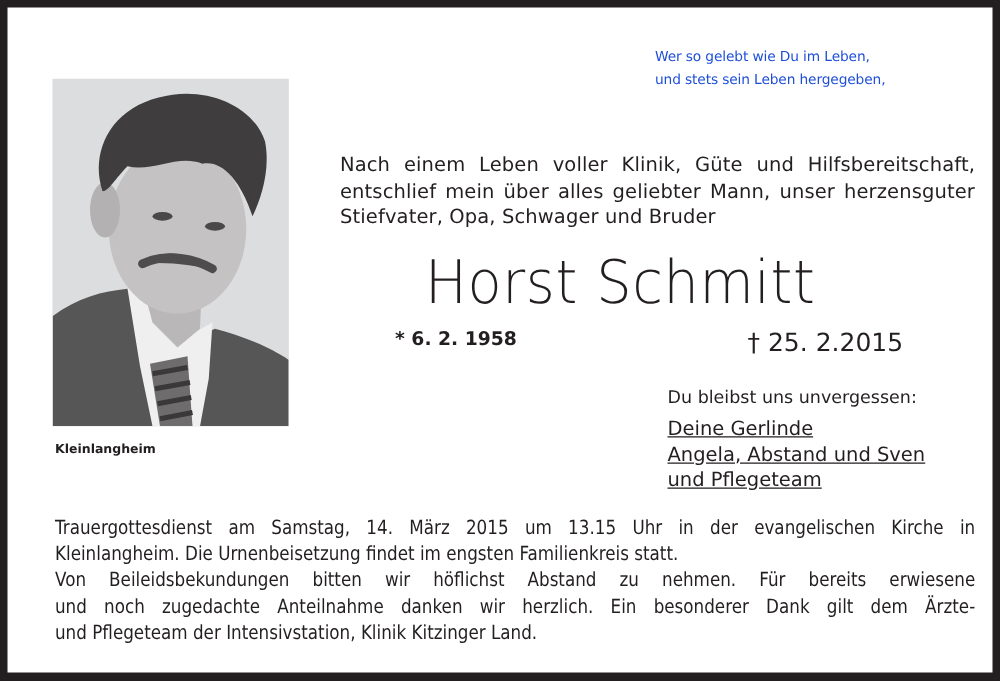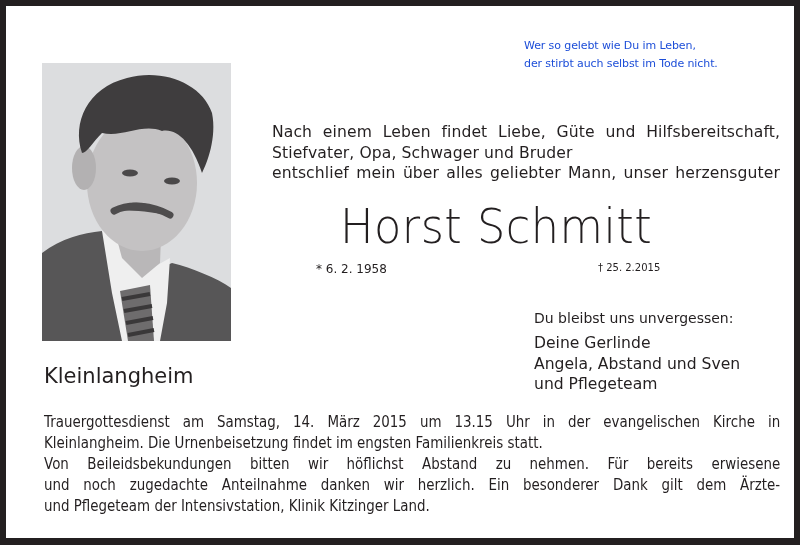--- a/index.html
+++ b/index.html
@@ -5,26 +5,26 @@
   html, body { margin: 0; padding: 0; background: #ffffff; }
   body { width: 800px; height: 545px; overflow: hidden; font-family: "DejaVu Sans", sans-serif; color: #231f20; }
   .frame { position: absolute; left: 0; top: 0; width: 800px; height: 545px; box-sizing: border-box; border: 6px solid #231f20; border-right-width: 6px; border-bottom-width: 7px; background: #fff; }
   .abs { position: absolute; white-space: nowrap; }
   .photo { position: absolute; left: 42px; top: 63px; width: 189px; height: 278px; background: #dcdddf; overflow: hidden; }
   .poem { left: 524px; top: 37px; font-size: 11px; line-height: 17.5px; color: #1d4ed8; letter-spacing: -0.1px; }
   .intro { left: 272px; top: 122px; font-size: 15.6px; line-height: 20.5px; letter-spacing: 0.1px; }
   .intro .line { display: block; text-align: justify; text-align-last: justify; width: 508px; }
   .intro .line.last { text-align-last: left; }
   .name { left: 340px; top: 196px; font-size: 48px; line-height: 60px; font-weight: 300; letter-spacing: 0.5px; font-family: "DejaVu Sans", sans-serif; font-stretch: condensed; transform: scaleX(0.93); transform-origin: left top; }
-  .born { left: 316px; top: 262px; font-size: 12px; }
-  .died { left: 598px; top: 262px; font-size: 10px; }
+  .born { left: 316px; top: 262px; font-size: 15px; font-weight: bold; }
+  .died { left: 598px; top: 262px; font-size: 20px; }
   .mourn { left: 534px; top: 308px; font-size: 14px; line-height: 20px; }
-  .family { left: 534px; top: 333px; font-size: 15.6px; line-height: 20.5px; }
+  .family { left: 534px; top: 333px; font-size: 15.6px; line-height: 20.5px; text-decoration: underline; }
   .family span { display: block; }
-  .place { left: 44px; top: 364px; font-size: 21px; }
+  .place { left: 44px; top: 354px; font-size: 10px; font-weight: bold; }
   .notice { left: 44px; top: 412px; width: 736px; font-size: 15.6px; line-height: 21px; white-space: normal; transform: scaleX(0.86); transform-origin: left top; }
   .notice .line { display: block; text-align: justify; text-align-last: justify; width: 856px; white-space: nowrap; }
   .notice .line.left { text-align-last: left; }
 </style>
 </head>
 <body>
 
 <div class="frame"></div>
 
 <div class="photo">
@@ -49,27 +49,27 @@
     <ellipse cx="88" cy="110" rx="8" ry="3.5" fill="#4a4849"></ellipse>
     <ellipse cx="130" cy="118" rx="8" ry="3.5" fill="#4a4849"></ellipse>
 
     <path d="M72 148 C85 135 110 138 128 152 C112 150 95 146 72 148 Z" fill="#4e4c4d"></path>
     <path d="M72 148 C88 140 110 142 128 152" stroke="#4e4c4d" stroke-width="7" fill="none" stroke-linecap="round"></path>
   </svg>
 </div>
 
 <div class="abs poem">
   <div>Wer so gelebt wie Du im Leben,</div>
-  <div>der stirbt auch selbst im Tode nicht.</div>
+  <div>und stets sein Leben hergegeben,</div>
 </div>
 
 <div class="abs intro">
-  <span class="line">Nach einem Leben findet Liebe, Güte und Hilfsbereitschaft,</span>
+  <span class="line">Nach einem Leben voller Klinik, Güte und Hilfsbereitschaft,</span>
+  <span class="line">entschlief mein über alles geliebter Mann, unser herzensguter</span>
   <span class="line last">Stiefvater, Opa, Schwager und Bruder</span>
-  <span class="line">entschlief mein über alles geliebter Mann, unser herzensguter</span>
 </div>
 
 <div class="abs name">Horst Schmitt</div>
 
 <div class="abs born">* 6. 2. 1958</div>
 <div class="abs died">† 25. 2.2015</div>
 
 <div class="abs mourn">Du bleibst uns unvergessen:</div>
 <div class="abs family">
   <span>Deine Gerlinde</span>

